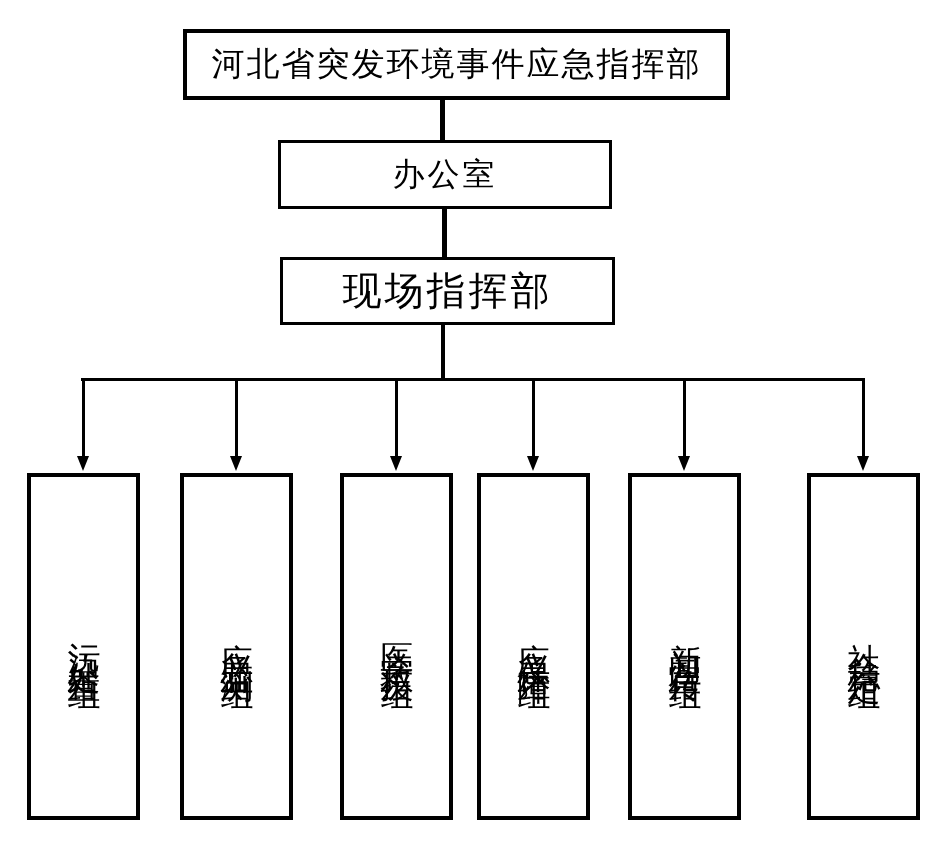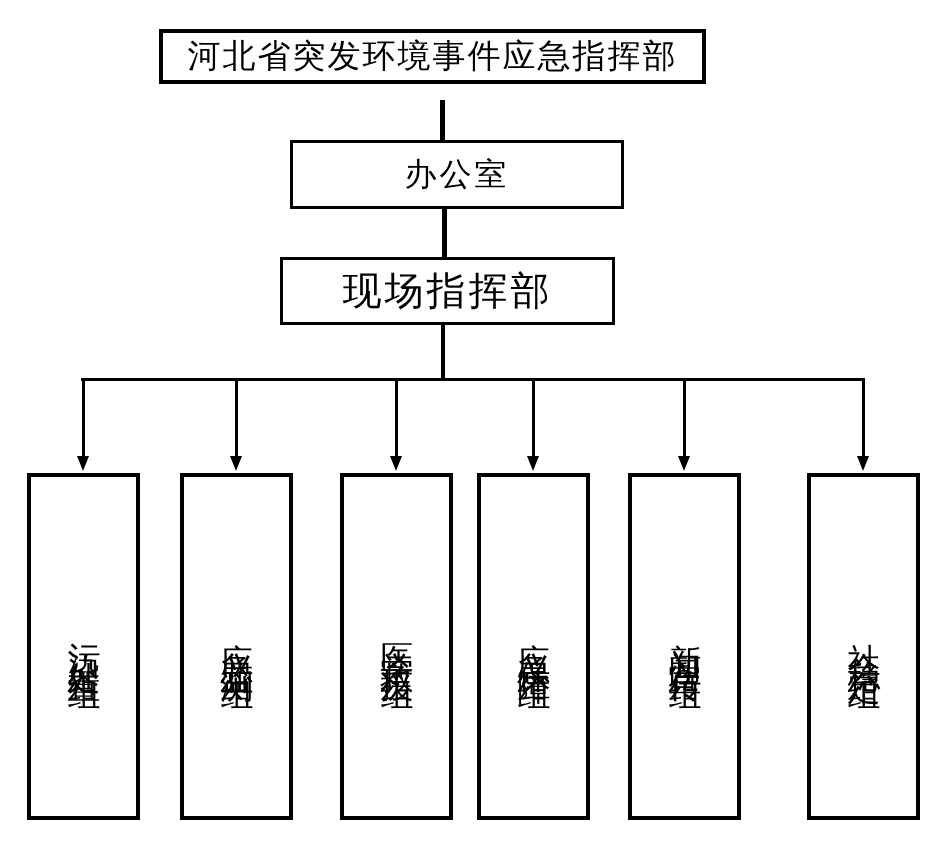--- a/index.html
+++ b/index.html
@@ -16,22 +16,22 @@
   .node {
     position: absolute;
     background: #ffffff;
     border: 3px solid #000000;
     display: flex;
     align-items: center;
     justify-content: center;
     text-align: center;
     font-weight: 500;
   }
-  .node-root   { left: 159px; top: 29px;  width: 547px; height: 55px; border-width: 4px; font-size: 33px; letter-spacing: 2px; }
-  .node-office { left: 278px; top: 140px; width: 334px; height: 69px; border-width: 3px; font-size: 32px; letter-spacing: 3px; margin-left: 12px; }
+  .node-root   { left: 183px; top: 29px;  width: 547px; height: 71px; border-width: 4px; font-size: 33px; letter-spacing: 2px; }
+  .node-office { left: 278px; top: 140px; width: 334px; height: 69px; border-width: 3px; font-size: 32px; letter-spacing: 3px; }
   .node-field  { left: 280px; top: 257px; width: 335px; height: 68px; border-width: 3px; font-size: 39px; letter-spacing: 3px; }
 
   .vline { position: absolute; background: #000000; }
   .conn-1 { left: 440px; top: 100px; width: 5px; height: 40px; }
   .conn-2 { left: 442px; top: 209px; width: 5px; height: 48px; }
   .conn-3 { left: 441px; top: 325px; width: 4px; height: 55px; }
   .hline  { position: absolute; left: 81px; top: 378px; width: 784px; height: 3px; background: #000000; }
 
   .drop-line { position: absolute; top: 378px; width: 3px; height: 81px; background: #000000; }
   .arrow-head {

